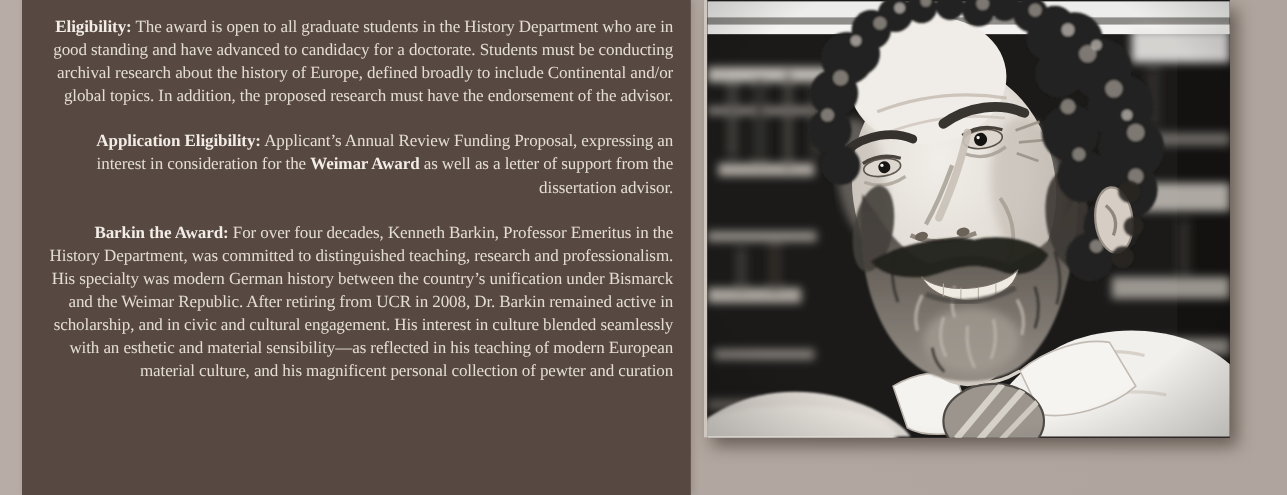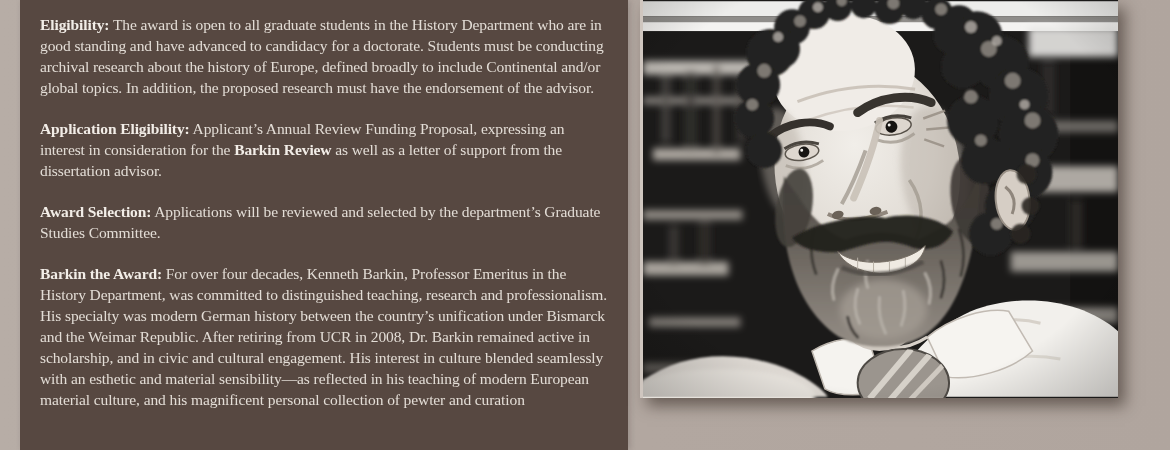--- a/index.html
+++ b/index.html
@@ -17,21 +17,21 @@
     width: 608px; height: 450px; box-sizing: border-box;
     background: #574841;
     color: #e3ddd6;
     padding: 14px 16px 0 20px;
     overflow: hidden;
     box-shadow: 2px 0 6px rgba(40,30,25,0.18);
   }
   .text-panel p {
     margin: 0 0 20px 0;
     font-size: 15.5px; line-height: 21px; letter-spacing: -0.1px;
-    text-align: left;
+    text-align: right;
   }
   .text-panel strong { color: #f2ede7; font-weight: bold; }
   .photo-figure {
     position: absolute; left: 640px; top: 0; margin: 0;
     width: 475px; height: 398px;
     border-left: 3px solid #cfc6bf;
     background: #1b1a19;
     box-shadow: 7px 8px 14px rgba(45,35,28,0.55);
   }
   .photo-figure svg { display: block; width: 475px; height: 398px; }
@@ -41,25 +41,21 @@
 
 <div class="page">
 
   <div class="text-panel">
     <p>
       <strong>Eligibility:</strong>
       <span>The award is open to all graduate students in the History Department who are in good standing and have advanced to candidacy for a doctorate. Students must be conducting archival research about the history of Europe, defined broadly to include Continental and/or global topics. In addition, the proposed research must have the endorsement of the advisor.</span>
     </p>
     <p>
       <strong>Application Eligibility:</strong>
-      <span>Applicant’s Annual Review Funding Proposal, expressing an interest in consideration for the </span><strong>Barkin Review</strong><span> as well as a letter of support from the dissertation advisor.</span>
-    </p>
-    <p>
-      <strong>Award Selection:</strong>
-      <span>Applications will be reviewed and selected by the department’s Graduate Studies Committee.</span>
+      <span>Applicant’s Annual Review Funding Proposal, expressing an interest in consideration for the </span><strong>Weimar Award</strong><span> as well as a letter of support from the dissertation advisor.</span>
     </p>
     <p>
       <strong>Barkin the Award:</strong>
       <span>For over four decades, Kenneth Barkin, Professor Emeritus in the History Department, was committed to distinguished teaching, research and professionalism. His specialty was modern German history between the country’s unification under Bismarck and the Weimar Republic. After retiring from UCR in 2008, Dr. Barkin remained active in scholarship, and in civic and cultural engagement. His interest in culture blended seamlessly with an esthetic and material sensibility—as reflected in his teaching of modern European material culture, and his magnificent personal collection of pewter and curation</span>
     </p>
   </div>
 
   <figure class="photo-figure" role="img" aria-label="Black-and-white portrait of a smiling bearded professor with balding head and curly hair, wearing a white shirt and striped tie, in front of library bookshelves">
     <svg viewBox="0 0 478 398" xmlns="http://www.w3.org/2000/svg">
       <defs>

